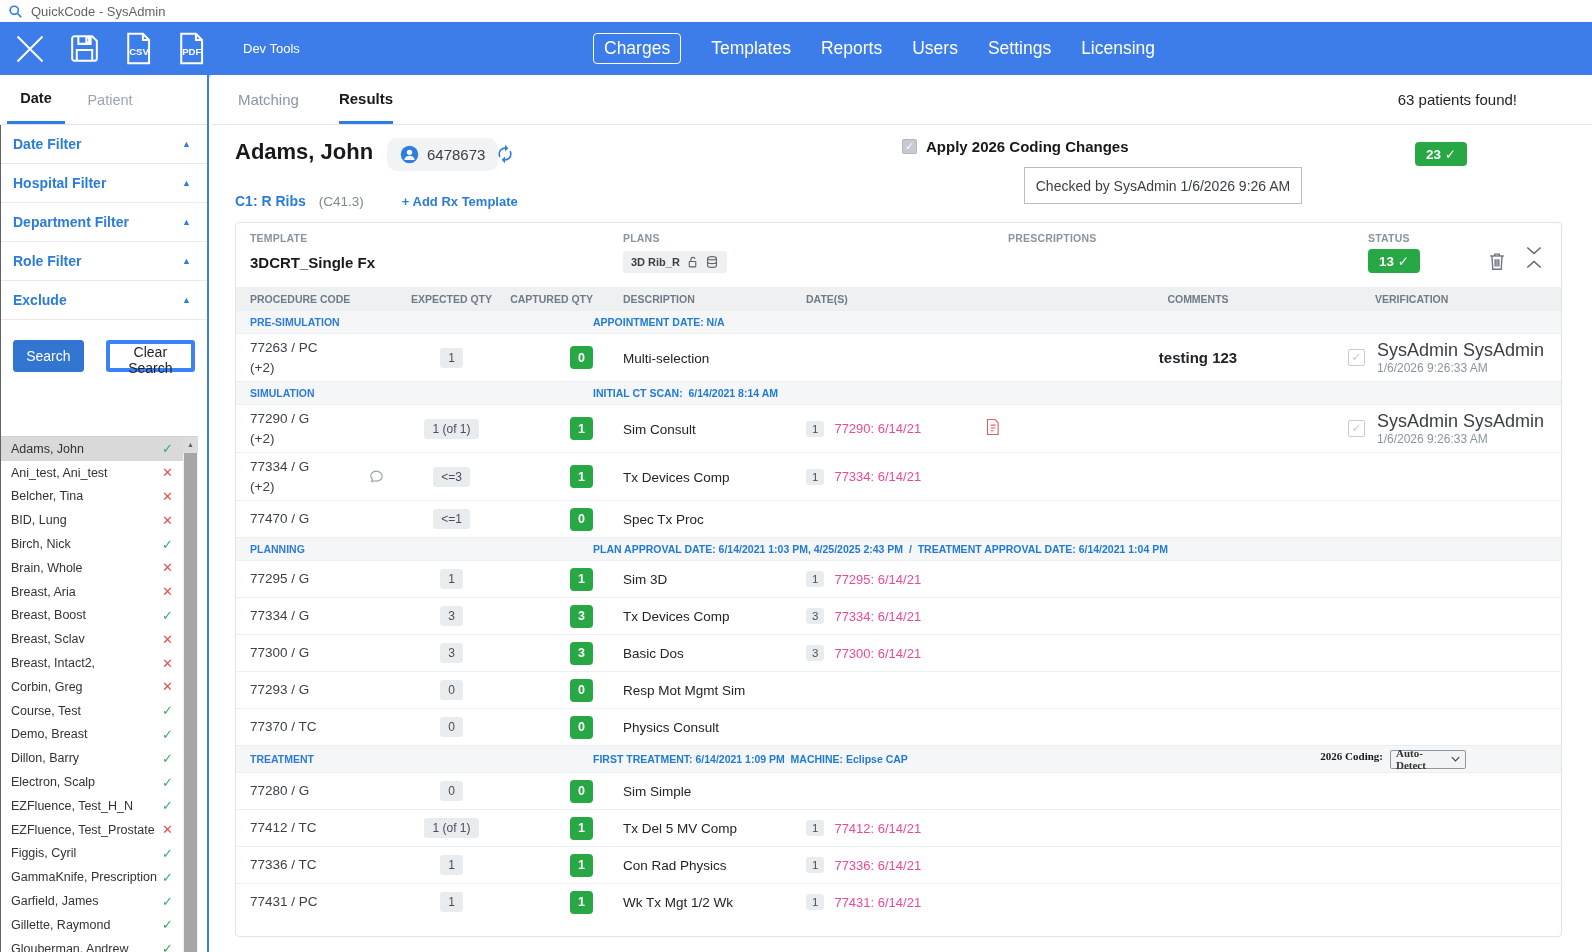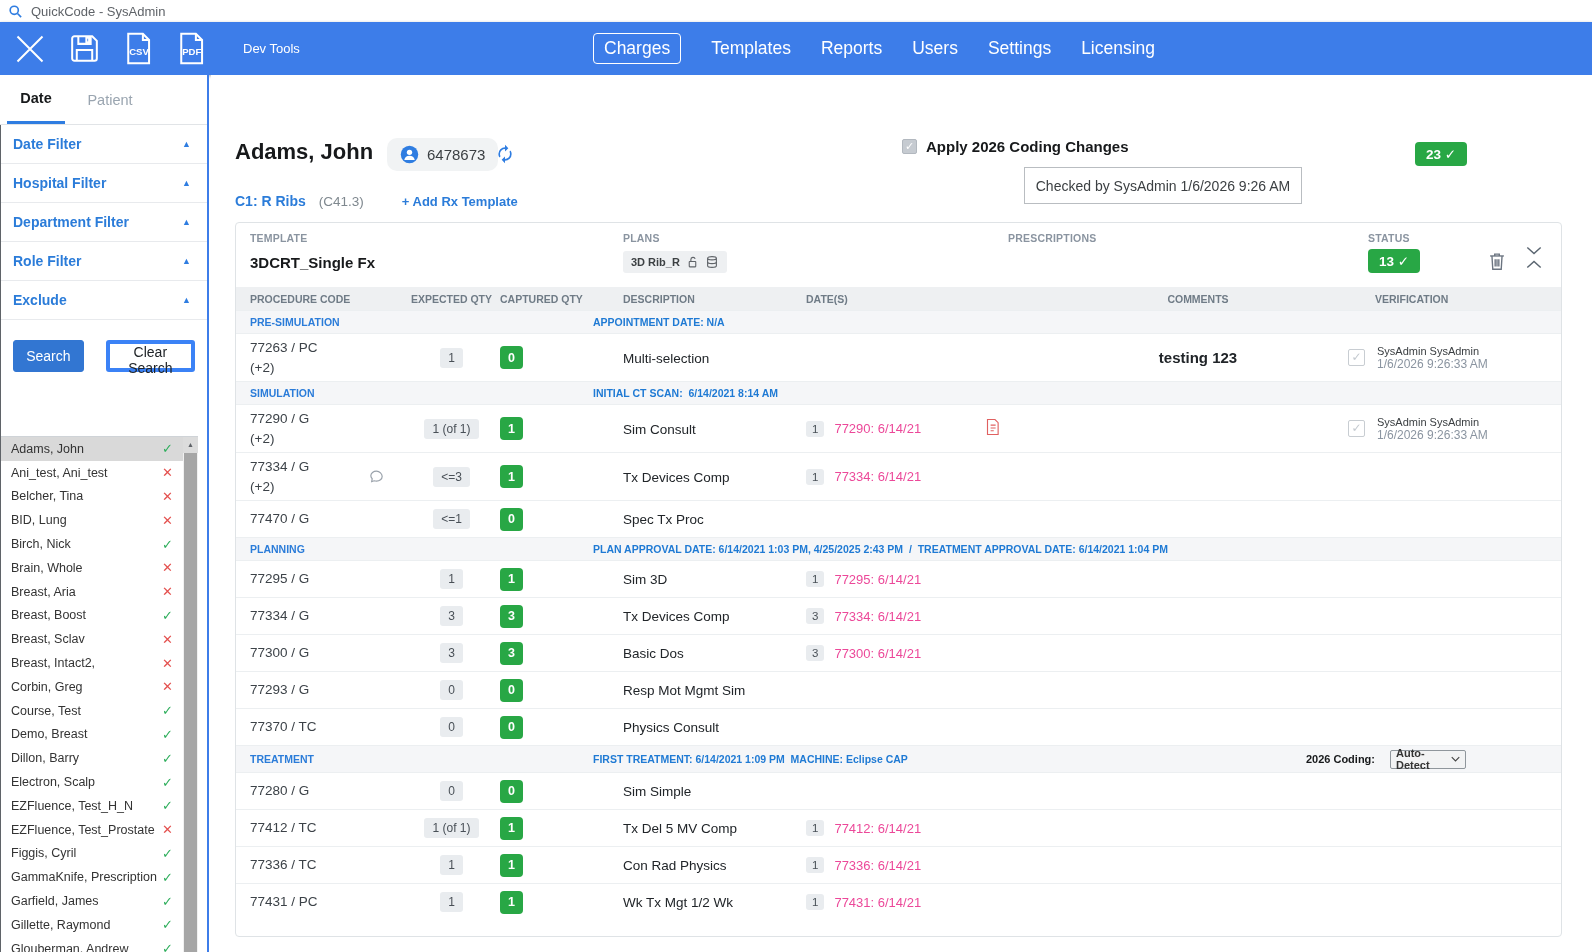--- a/index.html
+++ b/index.html
@@ -91,32 +91,32 @@
     display:flex; align-items:center; gap:6px; padding:4px 8px; }
   .plan-name { font-size:11px; color:#3c4043; font-weight:bold; }
   .badge-status { position:absolute; left:1132px; top:26px; }
   .trash-btn { position:absolute; left:1250px; top:26px; cursor:pointer; }
   .collapse-btns { position:absolute; left:1290px; top:23px; display:flex; flex-direction:column; gap:5px; cursor:pointer; }
   
   .cols { height:23px; background:#eef0f2; display:flex; align-items:center;
     font-size:10.5px; font-weight:bold; color:#6f7b86; }
   .c-code { width:167px; padding-left:14px; }
   .c-exp { width:97px; text-align:center; }
-  .c-cap { width:93px; text-align:left; }
+  .c-cap { width:93px; text-align:right; }
   .c-desc { width:200px; padding-left:30px; }
   .c-date { width:180px; padding-left:13px; }
   .c-rx { width:130px; padding-left:12px; }
   .c-com { width:190px; text-align:center; }
   .c-ver { flex:1; padding-left:82px; }
   .sec-row { min-height:23px; background:#f5f6f8; display:flex; align-items:center;
     border-top:1px solid #eceff1; font-size:10.5px; font-weight:bold; }
   .sec-row.treat { min-height:27px; }
   .sec-name { width:357px; padding-left:14px; color:#2b7cd9; }
   .sec-info { color:#1f7ad4; white-space:pre; }
-  .sec-coding { margin-left:auto; display:flex; align-items:center; gap:15px; padding-right:95px; }
+  .sec-coding { margin-left:auto; display:flex; gap:7px; padding-right:95px;font-family:Liberation Serif, serif; }
   .coding-label { font-size:11px; font-weight:bold; color:#17191b; }
   .select-box { width:76px; height:19px; background:#f2f3f4; border:1px solid #8f969c; border-radius:2px;
     display:flex; align-items:center; justify-content:space-between; padding:0 5px; font-size:11px;
     color:#333; cursor:pointer; }
   .trow { display:flex; align-items:center; min-height:37px; border-top:1px solid #eceff1; background:#fff; }
   .trow.tall { min-height:48px; }
   .code-cell { display:flex; align-items:center; }
   .code-text { font-size:13.5px; color:#3c4248; line-height:1.45; }
   .bubble { margin-left:auto; margin-right:18px; display:flex; }
   .exp-badge { display:inline-block; background:#e9ecef; color:#495057; font-size:12px;
@@ -124,21 +124,21 @@
   .cap-badge { display:inline-flex; align-items:center; justify-content:center; min-width:23px; height:23px;
     background:#28a745; color:#fff; font-weight:bold; font-size:12.5px; border-radius:4px; padding:0 5px; cursor:pointer; }
   .desc-text { font-size:13.5px; color:#212529; }
   .date-cell { display:flex; align-items:center; gap:10px; }
   .date-badge { background:#e9ecef; color:#495057; font-size:11.5px; border-radius:3px; padding:2px 6px; }
   .date-text { font-size:13px; color:#ec4899; white-space:nowrap; }
   .com-text { font-size:15px; color:#212529;font-weight:bold; }
   .ver-cell { display:flex; align-items:center; gap:12px; padding-left:55px; }
   .vcheck { width:17px; height:17px; background:#fff; border:1px solid #c8cdd2; border-radius:2px;
     color:#c3c9cf; font-size:12px; line-height:15px; text-align:center; cursor:pointer; }
-  .vtext .vname { font-size:11px; color:#3c4043; }
+  .vtext .vname { font-size:18px; color:#3c4043; }
   .vtext .vdate { font-size:12px; color:#8a94a0; }
 </style>
 </head>
 <body>
 
 <div class="titlebar">
   <span style="display:flex">
     <svg width="15" height="15" viewBox="0 0 24 24" fill="none" stroke="#2f7de1" stroke-width="2.6">
       <circle cx="10" cy="10" r="6.5"></circle>
         <path d="M15.2 15.2 L21 21"></path>
@@ -313,20 +313,25 @@
         </div>
       <div class="sb-track">
         <div class="sb-arrow">▲</div>
         <div class="sb-thumb"></div>
       </div>
     </div>
   </div>
 </div>
 
 <div class="main">
+  <div class="main-tabs">
+    <div class="main-tab">Matching</div>
+    <div class="main-tab active">Results</div>
+    <div class="found">63 patients found!</div>
+  </div>
 
   <div class="pname">Adams, John</div>
   <div class="pid-pill">
     <span style="display:flex">
       <svg width="19" height="19" viewBox="0 0 24 24">
         <circle cx="12" cy="12" r="11" fill="#2f7de1"></circle>
         <circle cx="12" cy="9.3" r="3.4" fill="#fff"></circle>
         <path d="M5.4 18.8 a6.8 6.8 0 0 1 13.2 0 z" fill="#fff"></path>
       </svg>
     </span>

